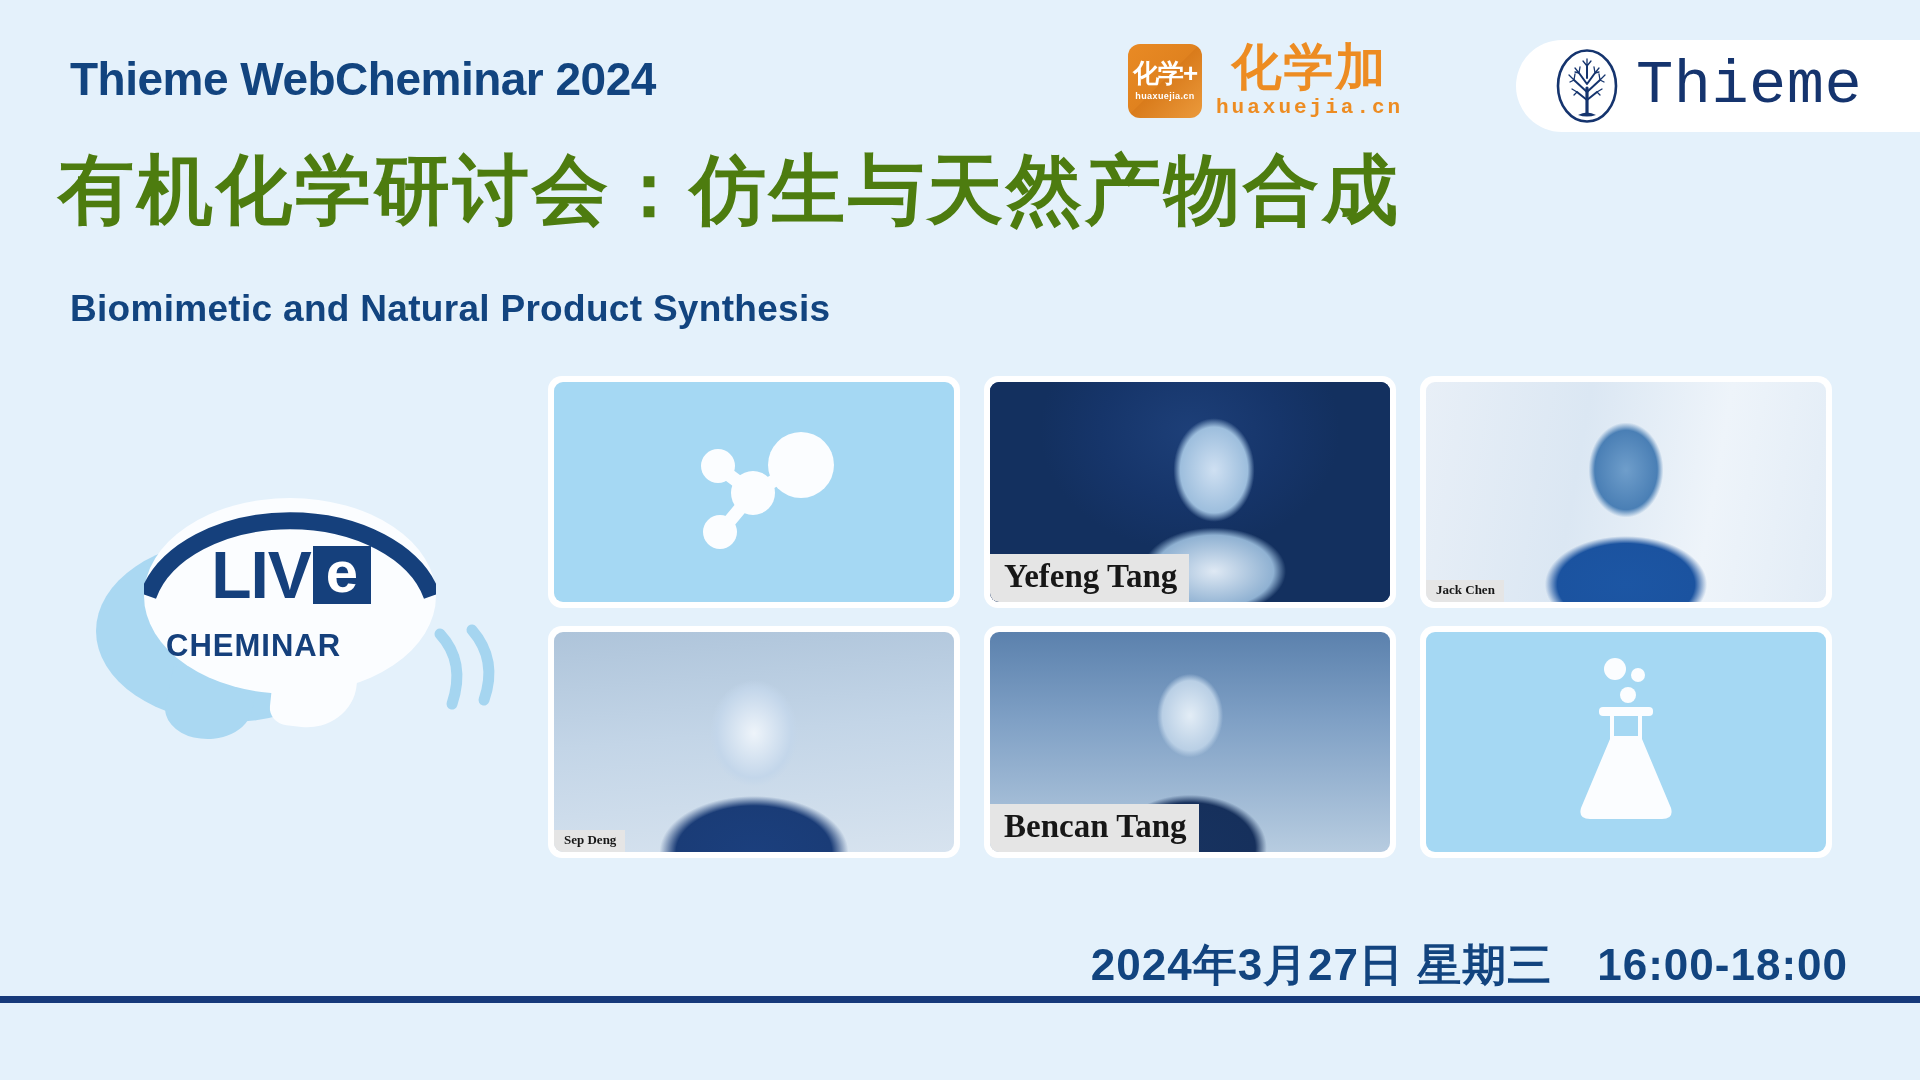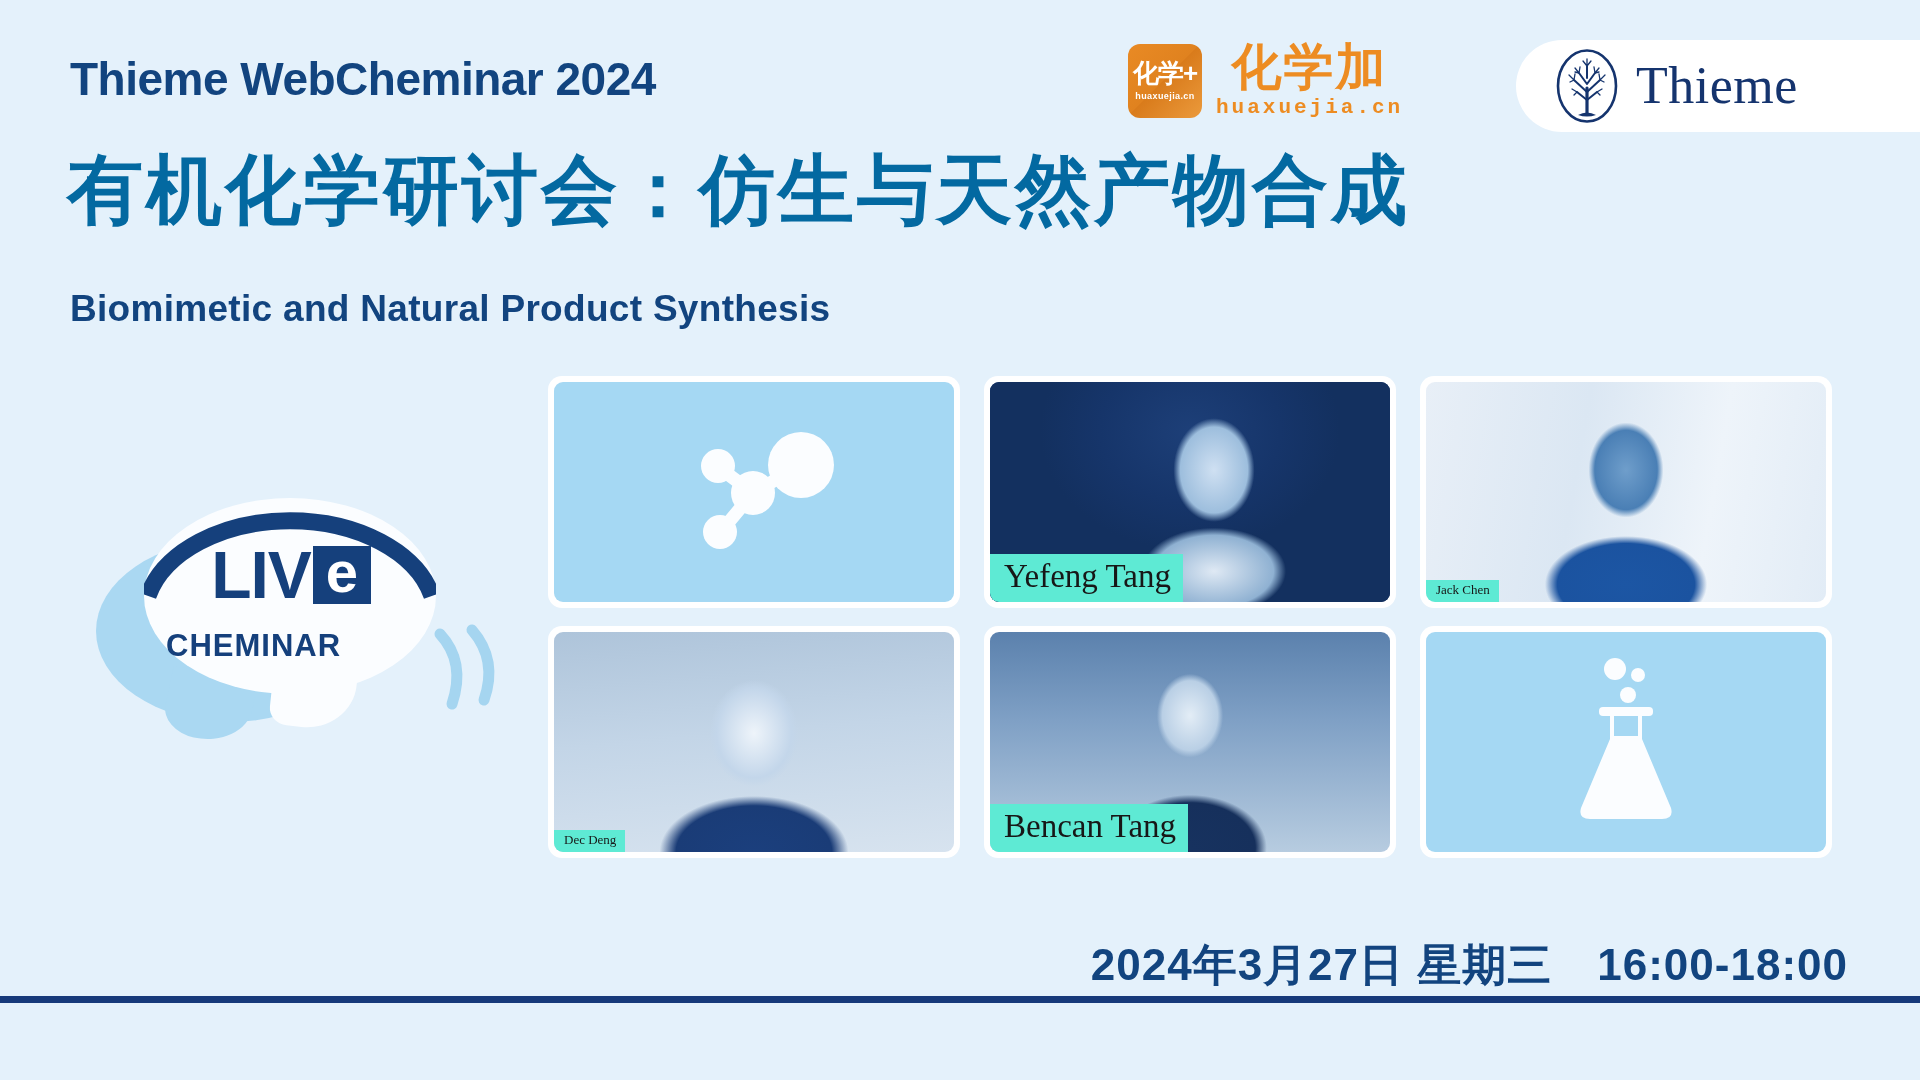--- a/index.html
+++ b/index.html
@@ -45,28 +45,28 @@
 
   
   .thieme-panel{
     position:absolute; left:1516px; top:40px;
     width:460px; height:92px; background:#ffffff;
     border-radius:46px 0 0 46px;
     display:flex; align-items:center; gap:18px; padding-left:40px;
   }
   .thieme-emblem{ width:62px; height:76px; flex:0 0 auto; }
   .thieme-word{
-    font-family:Liberation Serif, serif;
-    font-size:52px; color:#15346e; line-height:1; letter-spacing:0.5px;text-align:right;
+    font-family:Liberation Mono, monospace;
+    font-size:62px; color:#15346e; line-height:1; letter-spacing:0.5px;text-align:right;
   }
 
   
   .title-cn{
-    position:absolute; left:67px; top:140px;
-    font-size:76px; font-weight:700; color:#0369a1;
+    position:absolute; left:58px; top:140px;
+    font-size:76px; font-weight:700; color:#4d7c0f;
     letter-spacing:3px; white-space:nowrap;
   }
   .title-en{
     position:absolute; left:70px; top:288px;
     font-size:37px; font-weight:700; color:#12447f;
     letter-spacing:0.3px;
   }
 
   
   .live-badge{
@@ -167,23 +167,23 @@
   }
   .p-bencan{
     background:
       radial-gradient(ellipse 46px 58px at 50% 38%, #e3edf6 0%, #b9cfe5 60%, rgba(185,207,229,0) 72%),
       radial-gradient(ellipse 96px 66px at 50% 98%, #17325f 0%, #16305c 68%, rgba(22,48,92,0) 80%),
       linear-gradient(180deg,#5b81ad 0%, #7fa0c5 40%, #b7cce0 100%);
   }
 
   .name-tag{
     position:absolute; left:0; bottom:0;
-    background:#5eead4; color:#171717;
+    background:#e5e5e5; color:#171717;
     font-family:"Liberation Serif", serif;
-    line-height:1.15; white-space:nowrap;
+    line-height:1.15; white-space:nowrap;font-weight:bold;
   }
   .name-tag.big{ font-size:33px; padding:4px 12px 6px 14px; }
   .name-tag.small{ font-size:13px; padding:3px 9px 4px 10px; }
 
   
   .datetime{
     position:absolute; right:72px; top:936px;
     font-size:44px; font-weight:700; color:#12447f;
     letter-spacing:1px; white-space:nowrap;
   }
@@ -282,21 +282,21 @@
   <div class="tile">
     <div class="tile-inner">
       <div class="photo p-jack"></div>
       <div class="name-tag small">Jack Chen</div>
     </div>
   </div>
 
   <div class="tile">
     <div class="tile-inner">
       <div class="photo p-jun"></div>
-      <div class="name-tag small">Dec Deng</div>
+      <div class="name-tag small">Sep Deng</div>
     </div>
   </div>
 
   <div class="tile">
     <div class="tile-inner">
       <div class="photo p-bencan"></div>
       <div class="name-tag big">Bencan Tang</div>
     </div>
   </div>
 

